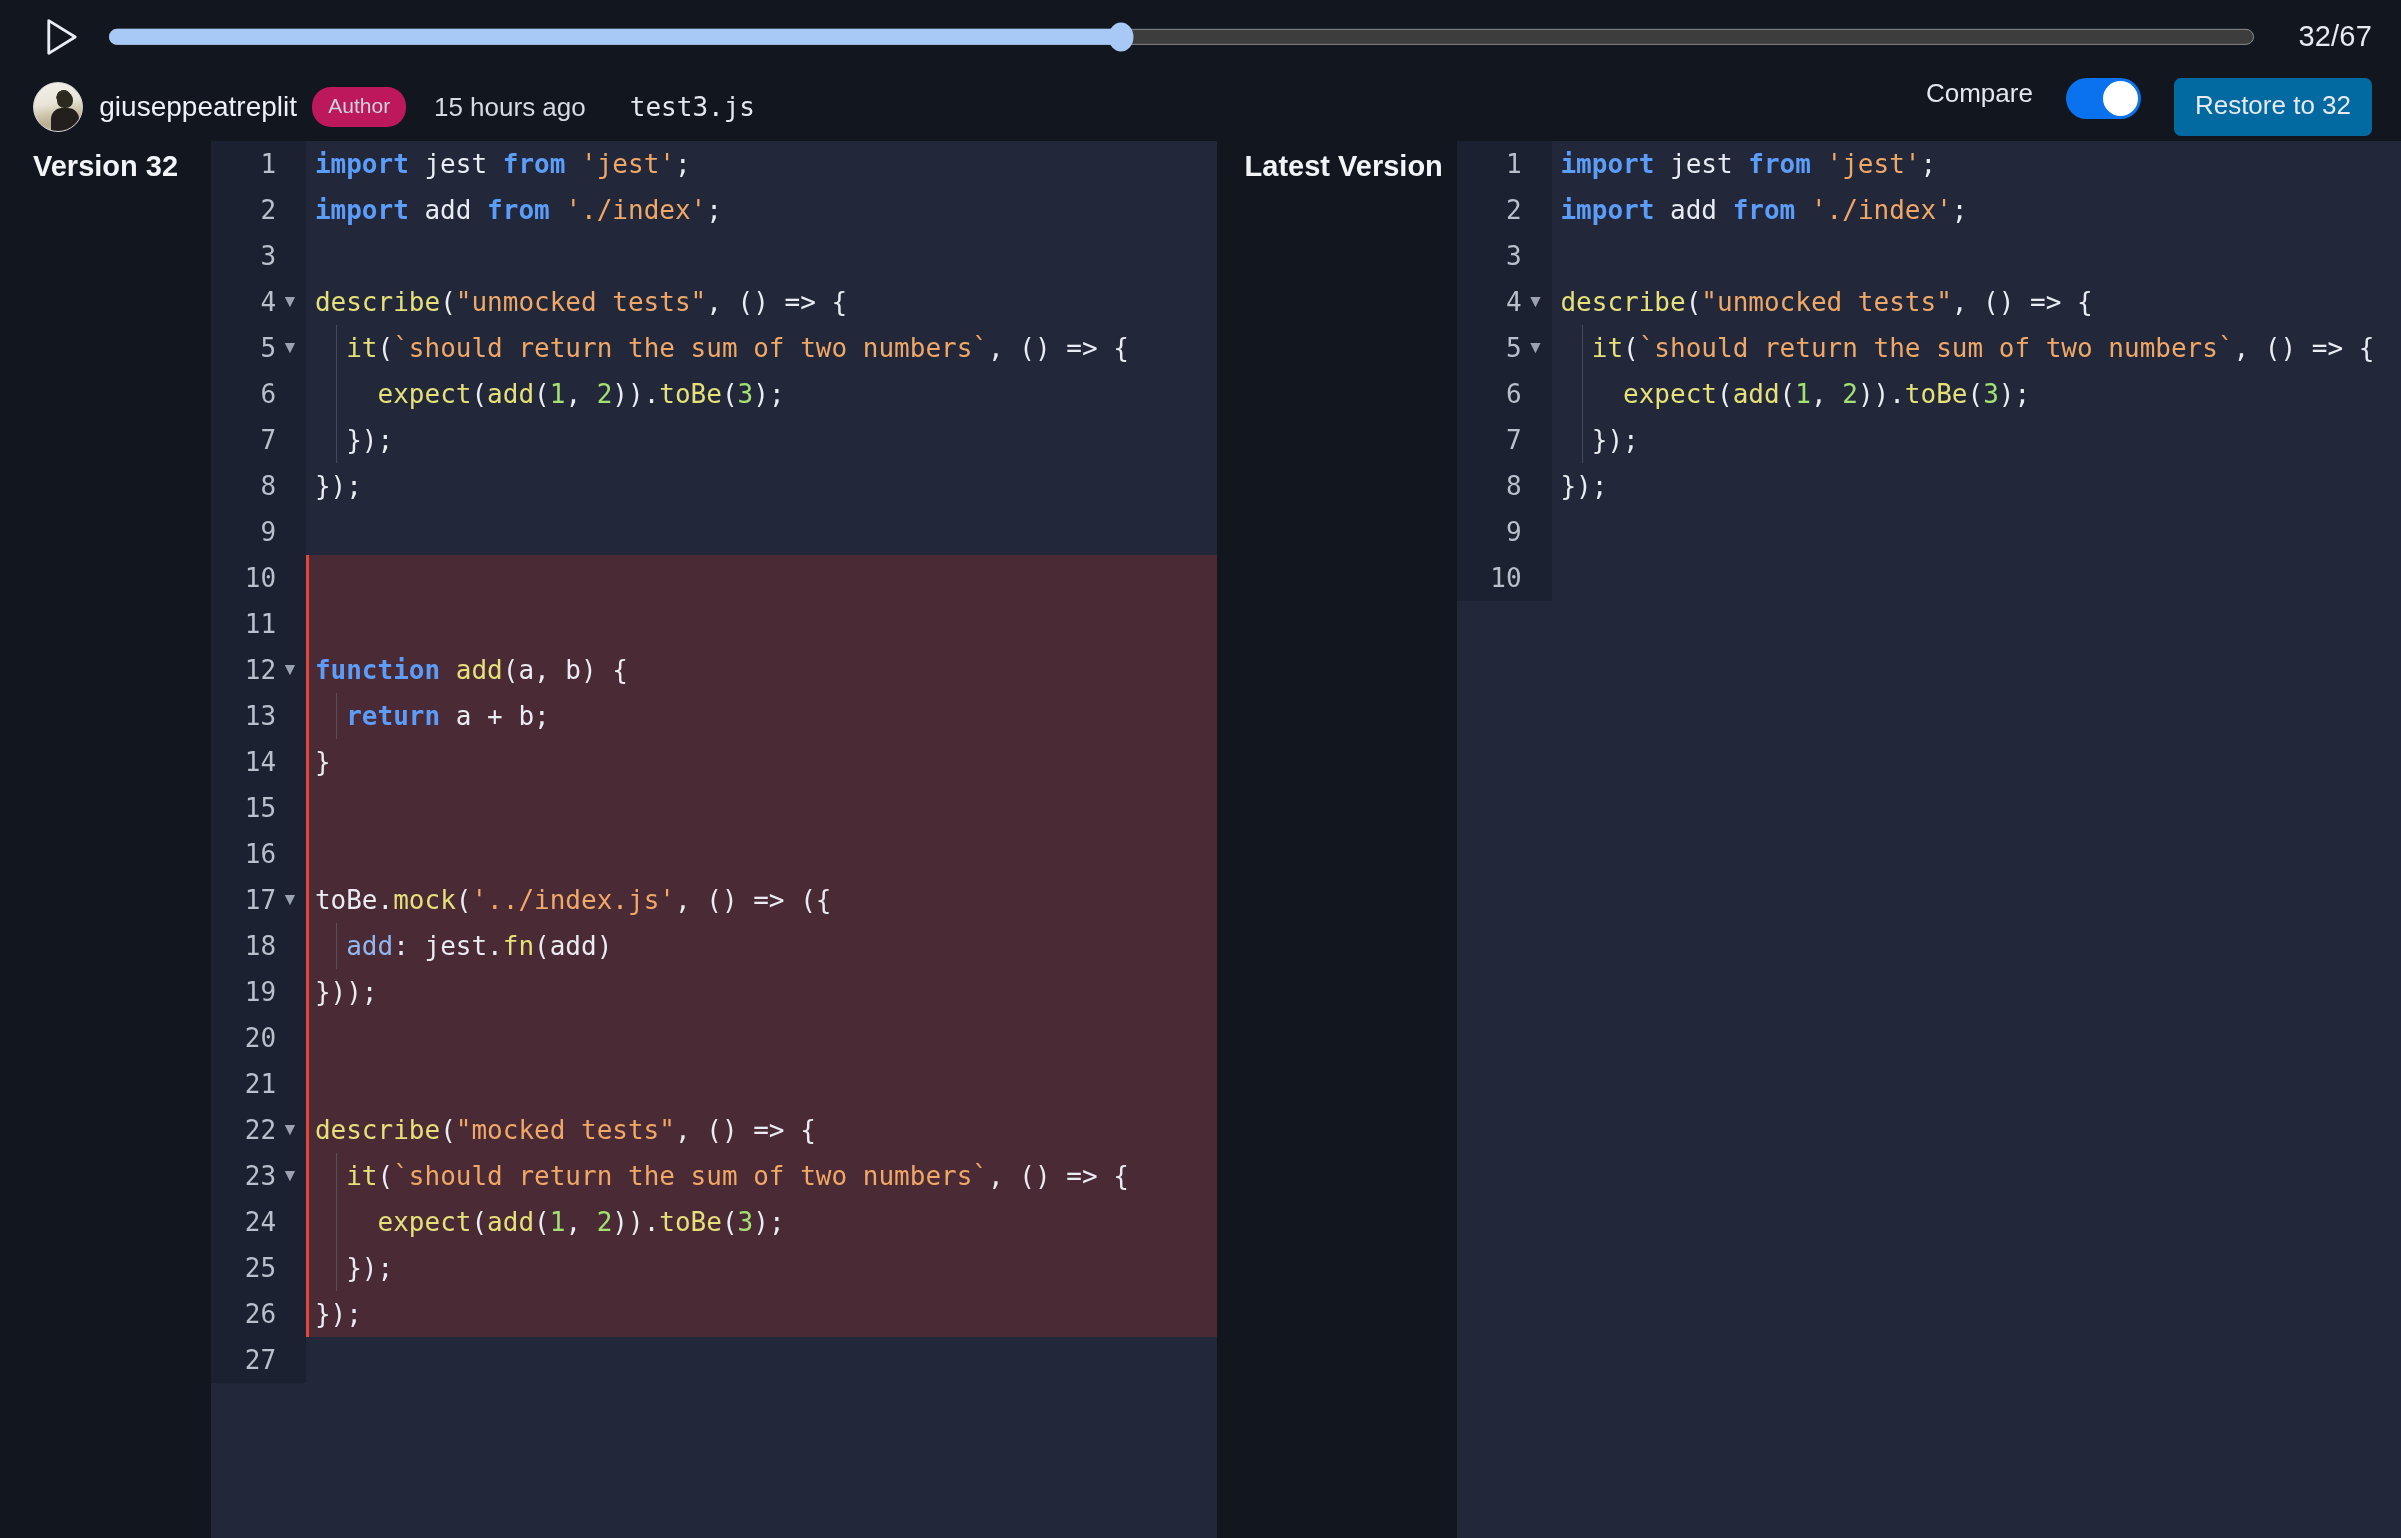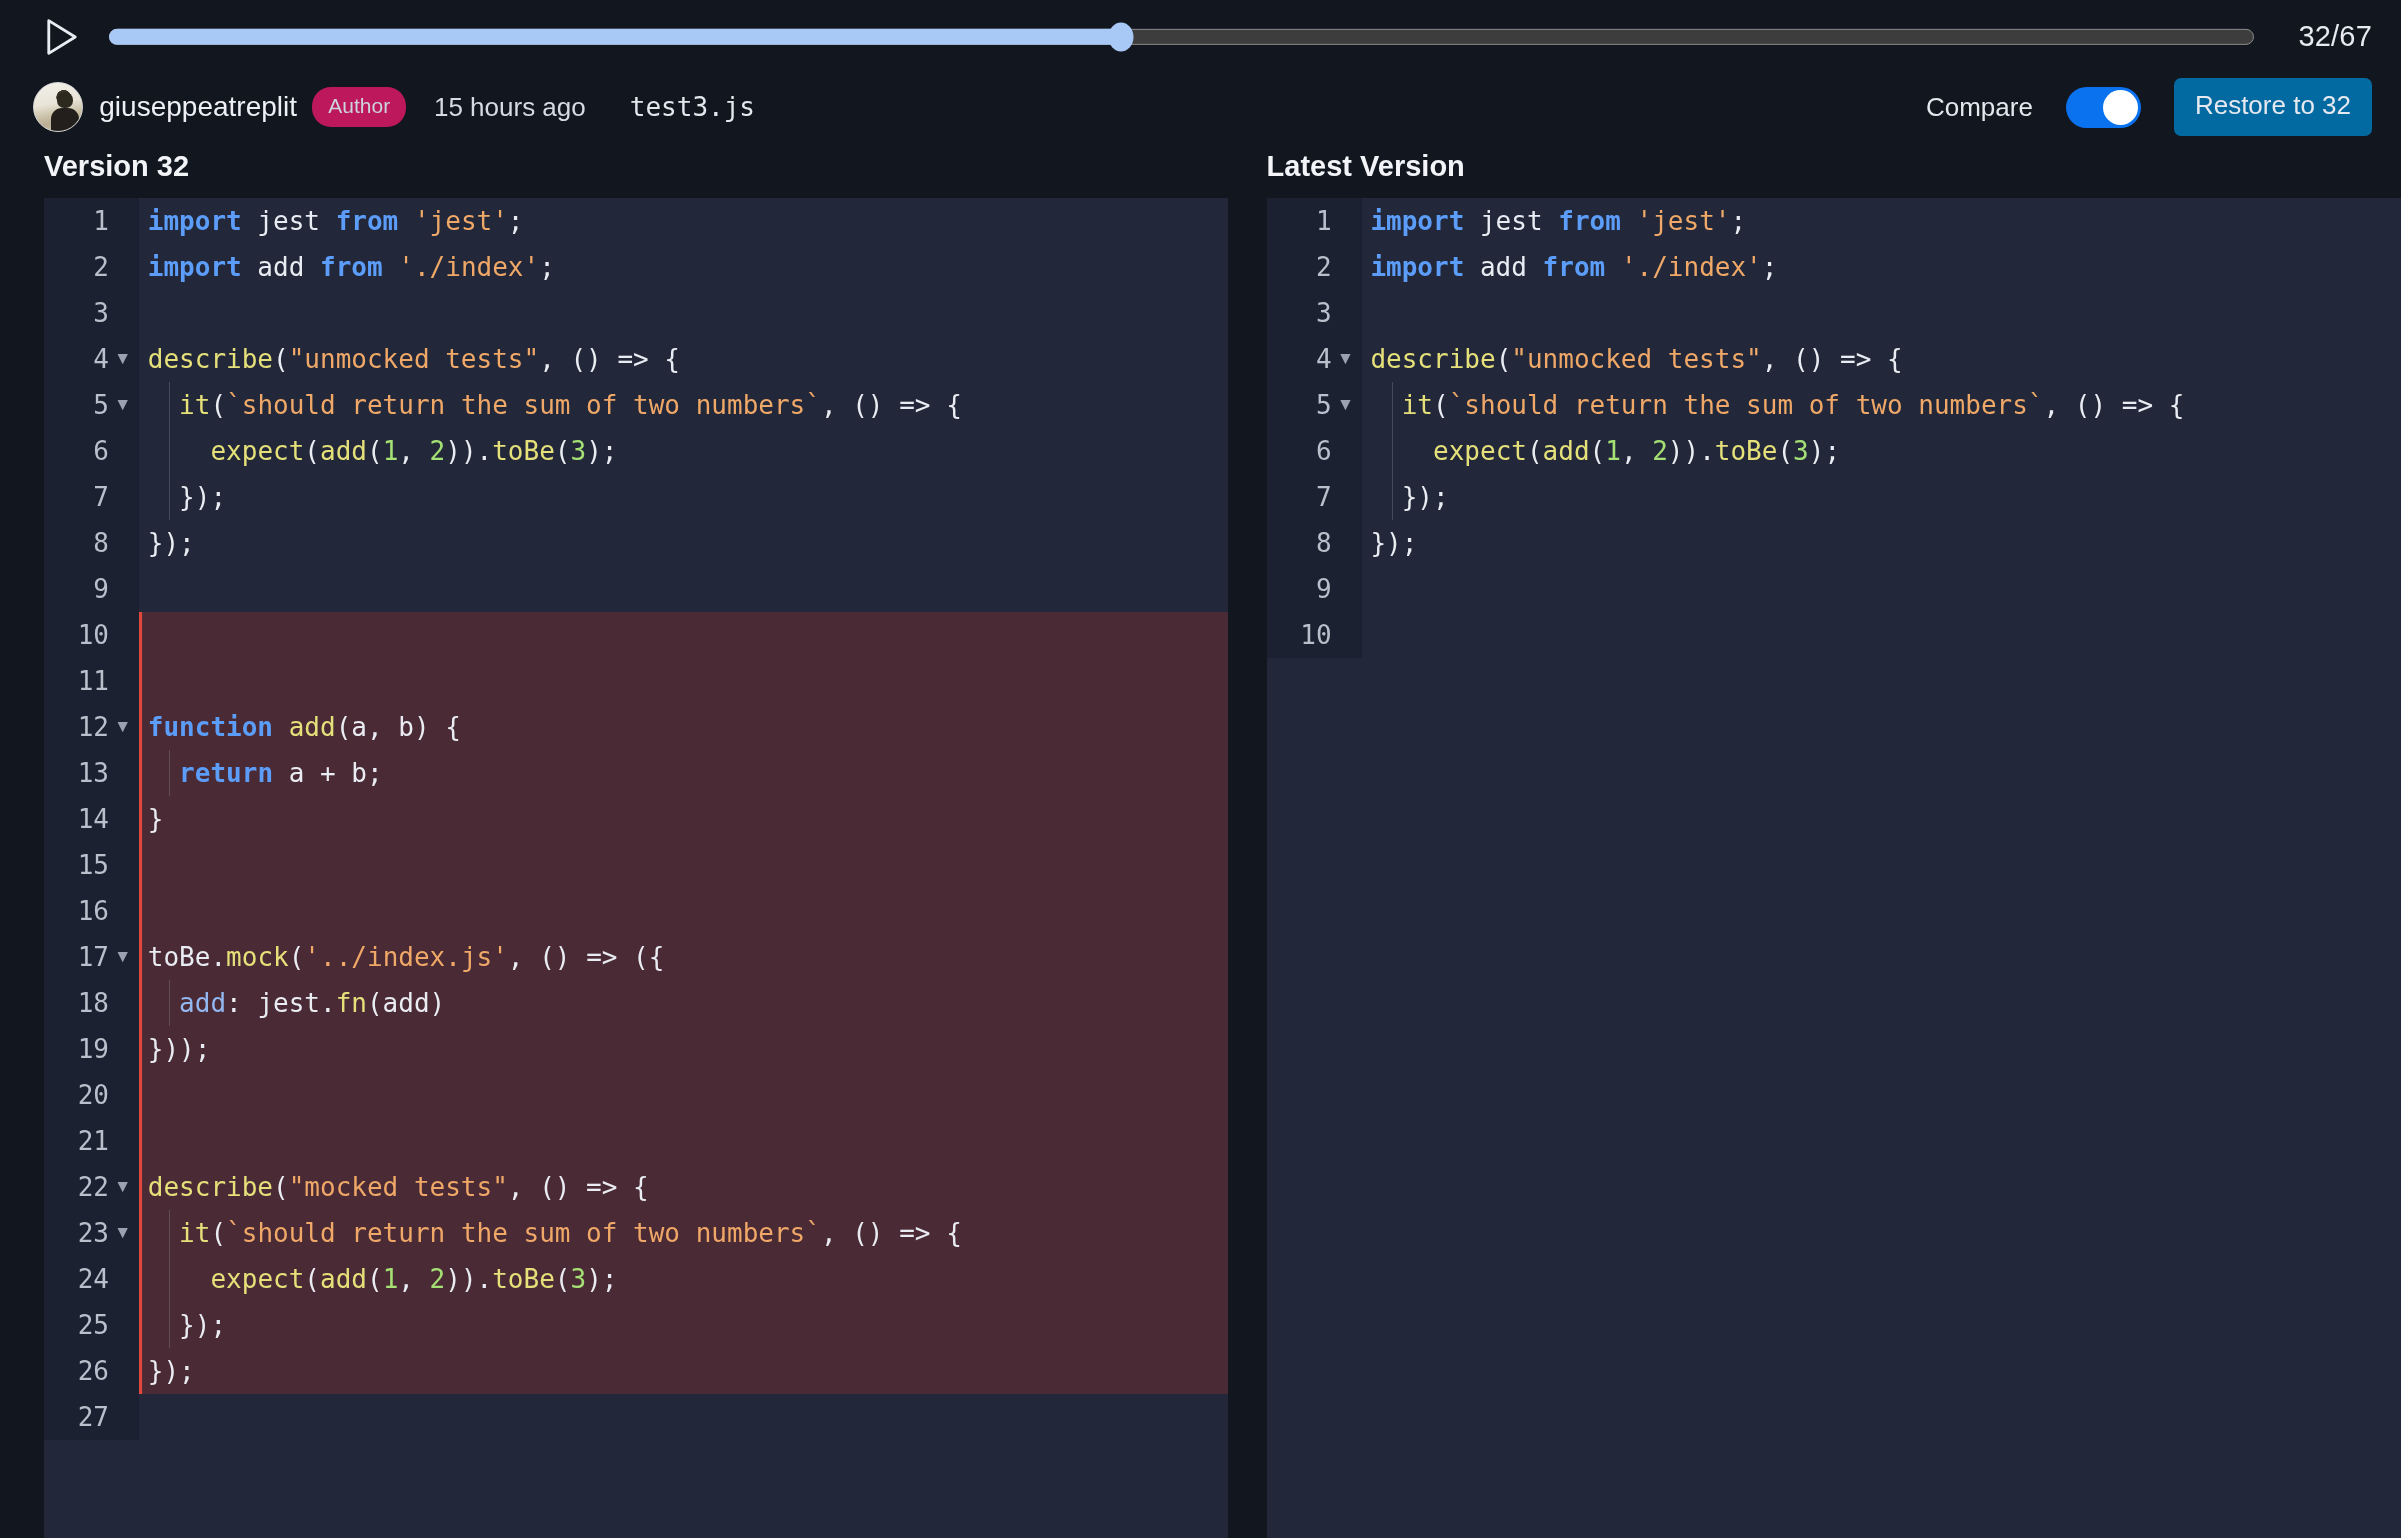--- a/index.html
+++ b/index.html
@@ -118,21 +118,21 @@
   }
   .filename {
     margin-left: 44px;
     color: #e4e7ee;
     font-size: 26px;
     font-family: "DejaVu Sans Mono", monospace;
     white-space: nowrap;
   }
   .metabar-right {
     margin-left: auto;
-    display: flex; align-items: center; gap: 33px;
+    display: flex; align-items: flex-start; gap: 33px;
   }
   .compare-label {
     color: #e4e7ee;
     font-size: 26px;
     white-space: nowrap;
   }
   .toggle {
     width: 75px; height: 41px;
     border-radius: 20.6px;
     background: #0b72ef;
@@ -159,21 +159,21 @@
     font-family: "Liberation Sans", sans-serif;
   }
 
   
   .panes {
     display: flex;
     height: calc(1538px - 73px - 68px);
     gap: 13.8px;
     padding: 0 0 0 0;
   }
-  .pane { display: flex; flex-direction: column; overflow: hidden; margin-left: 11px; }
+  .pane { display: flex; flex-direction: row; overflow: hidden; }
   .pane.left  { width: 1217px; padding-left: 0; }
   .pane.right { flex: 1 1 auto; }
 
   .pane-title {
     color: #f2f4f8;
     font-size: 29px;
     font-weight: bold;
     padding: 8.8px 0 15px 33px;
     white-space: nowrap;
   }

